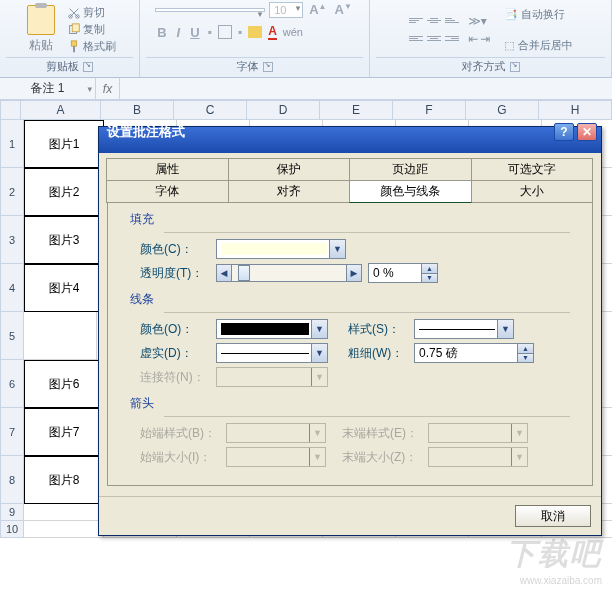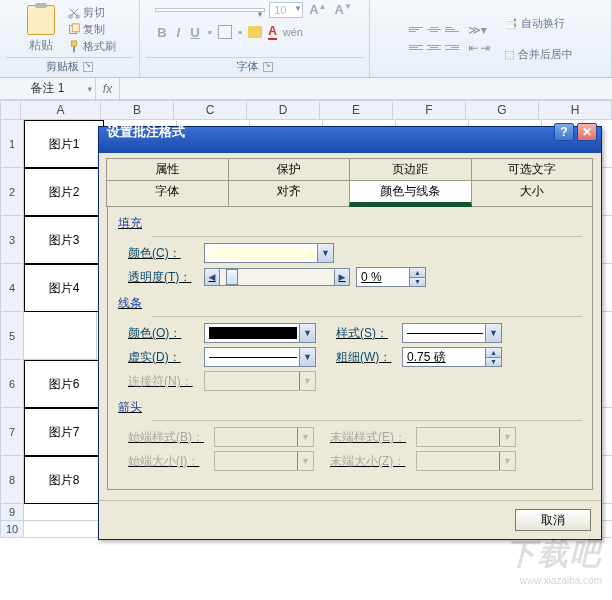--- a/index.html
+++ b/index.html
@@ -52,22 +52,22 @@
 
 .dialog { position:absolute; left:98px; top:126px; width:504px; background:#ece9d8; border:1px solid #0a2a66; box-shadow: 2px 2px 4px rgba(0,0,0,.3);}
 .titlebar { height:26px; background: linear-gradient(#3b6fd6,#1b4aac); display:flex; align-items:center; padding:0 4px 16px 8px; }
 .titlebar .t { color:#fff; font-size:13px; font-weight:bold; flex:1;}
 .tbaricon { width:20px; height:18px; margin-left:3px; display:flex; align-items:center; justify-content:center; border:1px solid #1b4aac; background:linear-gradient(#f4b3b0,#e16d66); color:#fff; font-weight:bold; font-size:12px; border-radius:2px;}
 .tbaricon.help { background:linear-gradient(#7faeea,#3d74cf);}
 .dialog-body { padding:6px 8px 10px; }
 
 .tabstrip { display:grid; grid-template-columns: repeat(4,1fr); }
 .tab { border:1px solid #9a9a8a; background:#ece9d8; text-align:center; font-size:12px; padding:2px 0; cursor:default; margin:-1px 0 0 -1px;}
-.tab.active { background:#fff; border-bottom:5px solid #14532d; position:relative; z-index:2;}
-.tabpanel { border:1px solid #9a9a8a; background:#ece9d8; margin-top:-1px; padding:8px 10px 10px;text-decoration:underline;}
+.tab.active { background:#fff; border-bottom:1px solid #14532d; position:relative; z-index:2;}
+.tabpanel { border:1px solid #9a9a8a; background:#ece9d8; margin-top:-1px; padding:8px 22px 10px;}
 
 .group { margin-bottom:8px; }
 .group-title { color:#1a3f9c; font-size:12px; margin-bottom:4px; }
 .frow { display:flex; align-items:center; gap:6px; margin:4px 0 4px 10px; font-size:12px;}
 .lbl { width:70px; color:#0c4a6e;}
 .lbl.dis { color:#a8a8a0;}
 .combo { position:relative; border:1px solid #7a8a9a; background:#fff; height:20px; display:flex; align-items:center; padding:0 18px 0 4px;}
 .combo.dis { background:#ece9d8; border-color:#b8b8aa;}
 .combo .chev { position:absolute; right:0; top:0; width:16px; height:100%; background:linear-gradient(#e8eef7,#c6d5ea); border-left:1px solid #7a8a9a; display:flex; align-items:center; justify-content:center; font-size:9px; color:#2a4a7a;}
 .swatch { width:100%; height:12px; }
@@ -195,20 +195,24 @@
             </div>
           <span style="color:#8a95a5;margin-left:6px">⇤</span>
           <span style="color:#8a95a5">⇥</span>
         </div>
       </div>
       <div style="display:flex;flex-direction:column;gap:16px;margin-left:10px;font-size:11px;color:#6a7a8e">
         <div>📑 <span>自动换行</span></div>
         <div>⬚ <span>合并后居中</span></div>
       </div>
     </div>
+    <div class="rg-label">
+        <span>对齐方式</span>
+        <span class="dlauncher"></span>
+      </div>
   </div>
 </div>
 
 <div class="fbar">
   <div class="namebox">
       <span>备注 1</span>
     </div>
   <div class="fx">fx</div>
   <div style="flex:1"></div>
 </div>
@@ -409,21 +413,21 @@
               <span class="chev">▼</span>
             </div>
         </div>
         <div class="frow">
           <span class="lbl">虚实(D)：</span>
           <div class="combo" style="width:112px">
               <div class="linep"></div>
               <span class="chev">▼</span>
             </div>
           <span class="lbl" style="width:60px;margin-left:14px">粗细(W)：</span>
-          <div class="spin" style="width:100px">
+          <div class="spin" style="width:120px">
               <span>0.75 磅</span>
               <div class="updn">
                 <span>▲</span>
                 <span>▼</span>
               </div>
             </div>
         </div>
         <div class="frow">
           <span class="lbl dis">连接符(N)：</span>
           <div class="combo dis" style="width:112px">

